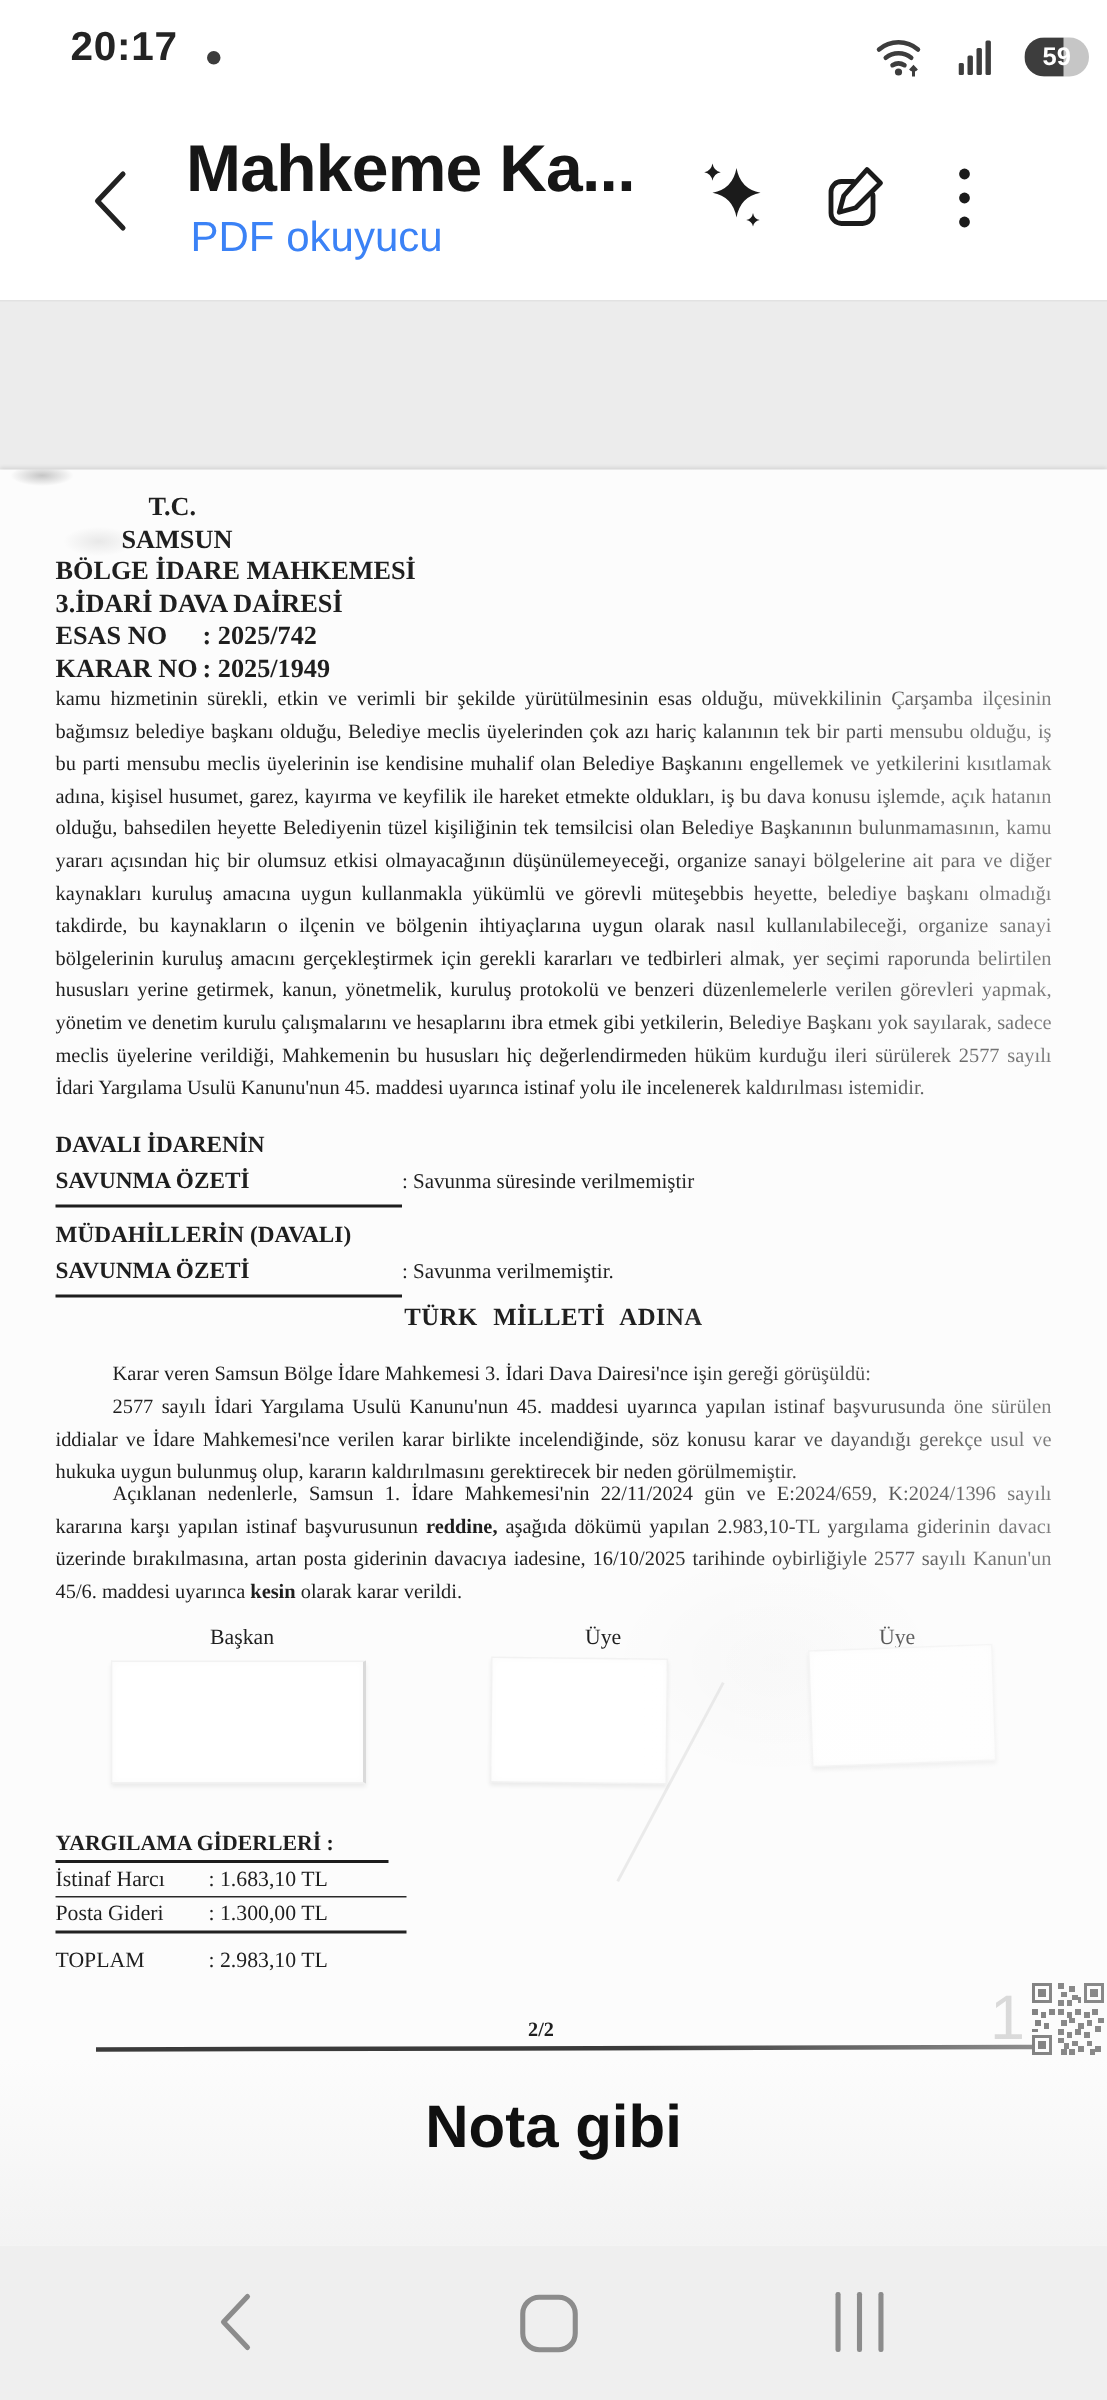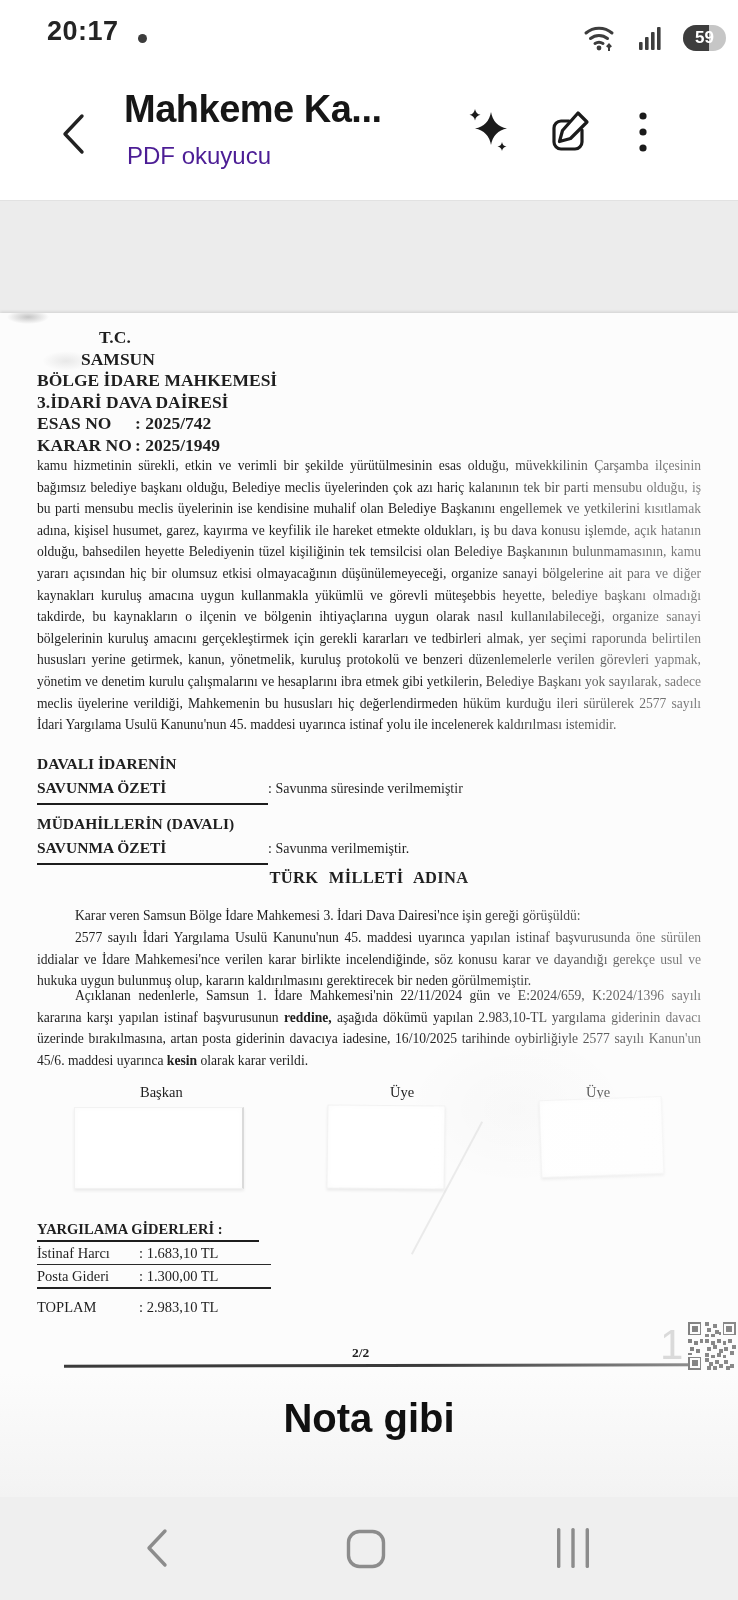--- a/index.html
+++ b/index.html
@@ -13,22 +13,22 @@
   .time { position:absolute; left:47px; top:16px; font-size:27px; font-weight:600; color:#242424; letter-spacing:0.5px; }
   .notif-dot { position:absolute; left:138px; top:34px; width:9px; height:9px; border-radius:50%; background:#3c3c3c; }
   .status-right { position:absolute; right:12px; top:24px; display:flex; align-items:center; gap:22px; }
   .battery { position:relative; width:43px; height:26px; border-radius:13px; background:#c6c6c6; overflow:hidden; }
   .battery-fill { position:absolute; left:0; top:0; bottom:0; width:60%; background:#3d3d3d; }
   .battery-num { position:absolute; inset:0; display:flex; align-items:center; justify-content:center;
     color:#fff; font-size:17px; font-weight:700; }
   
   .app-header { position:absolute; left:0; top:62px; width:738px; height:138px; background:#fff; }
   .back-btn { position:absolute; left:58px; top:50px; width:30px; height:44px; cursor:pointer; }
-  .hdr-title { position:absolute; left:124px; top:26px; font-size:38px; font-weight:700; color:#161616; letter-spacing:-0.5px; }
-  .hdr-sub { position:absolute; left:127px; top:80px; font-size:24px; color:#4c1d95;text-align:center; }
+  .hdr-title { position:absolute; left:124px; top:26px; font-size:44px; font-weight:700; color:#161616; letter-spacing:-0.5px; }
+  .hdr-sub { position:absolute; left:127px; top:80px; font-size:28px; color:#3b82f6;text-align:center; }
   .hdr-ico { position:absolute; cursor:pointer; }
   .ico-ai { left:462px; top:42px; width:54px; height:54px; }
   .ico-edit { left:548px; top:46px; width:46px; height:46px; }
   .ico-menu { left:636px; top:48px; width:14px; height:44px; }
   
   .viewer { position:absolute; left:0; top:200px; width:738px; height:1173px; background:#ececec; border-top:1px solid #e2e2e2; }
   .page {
     position:absolute; left:0; top:112px; width:738px; height:1061px;
     background:
       radial-gradient(30px 10px at 28px 4px, rgba(70,70,70,.30), transparent 70%),

